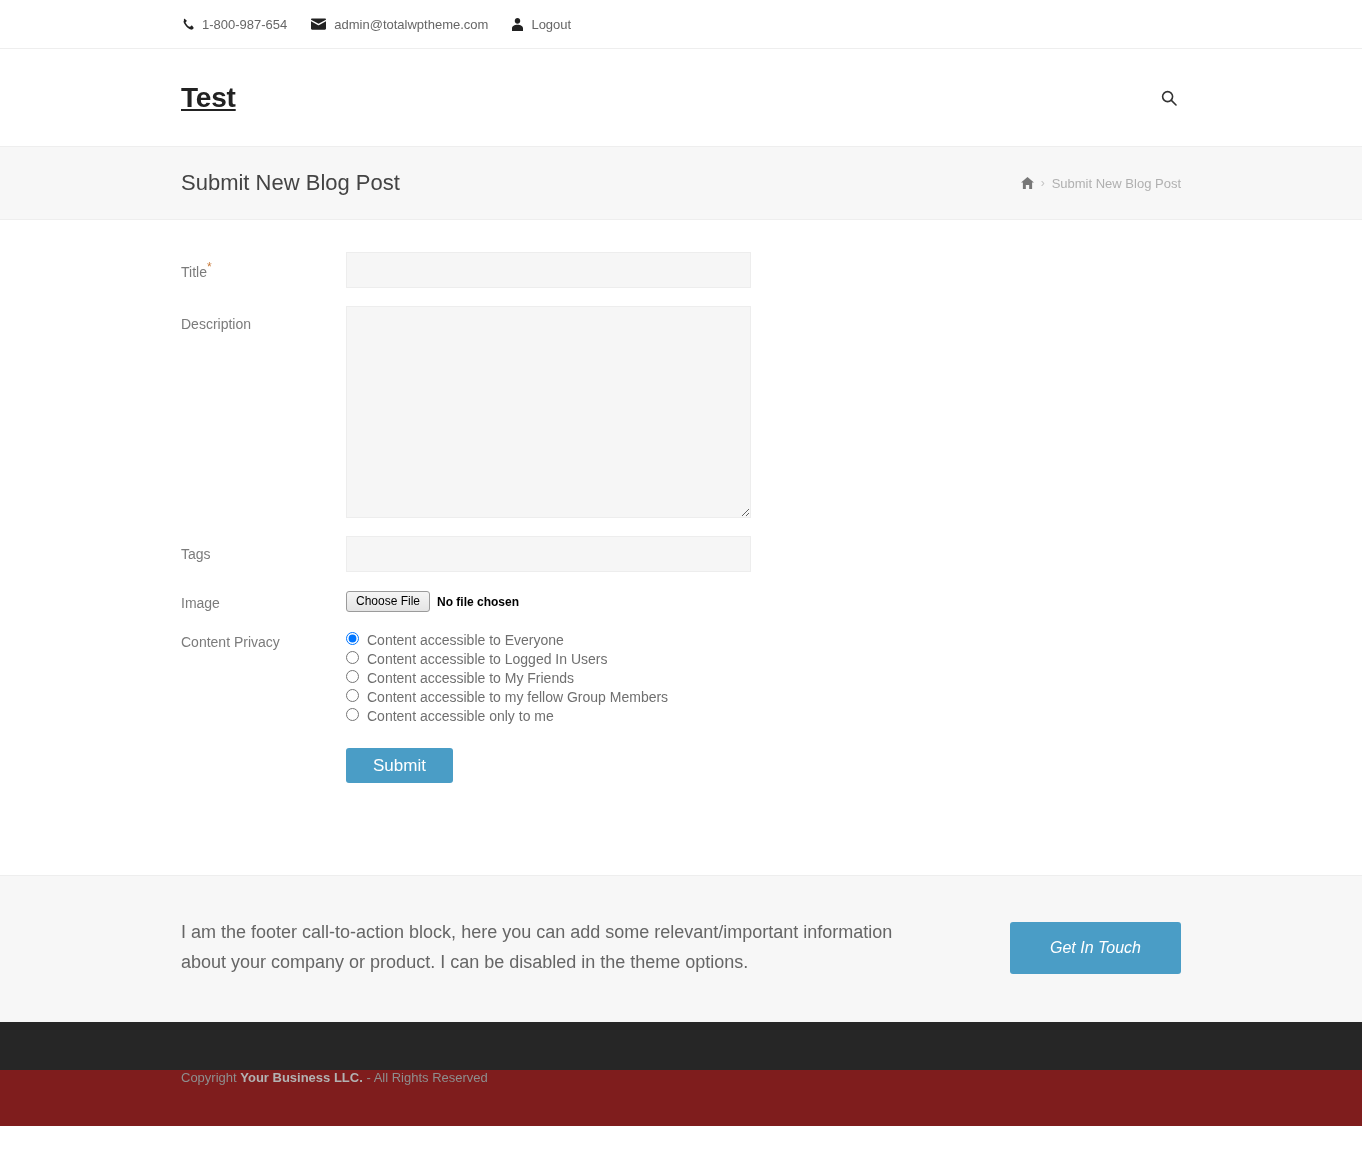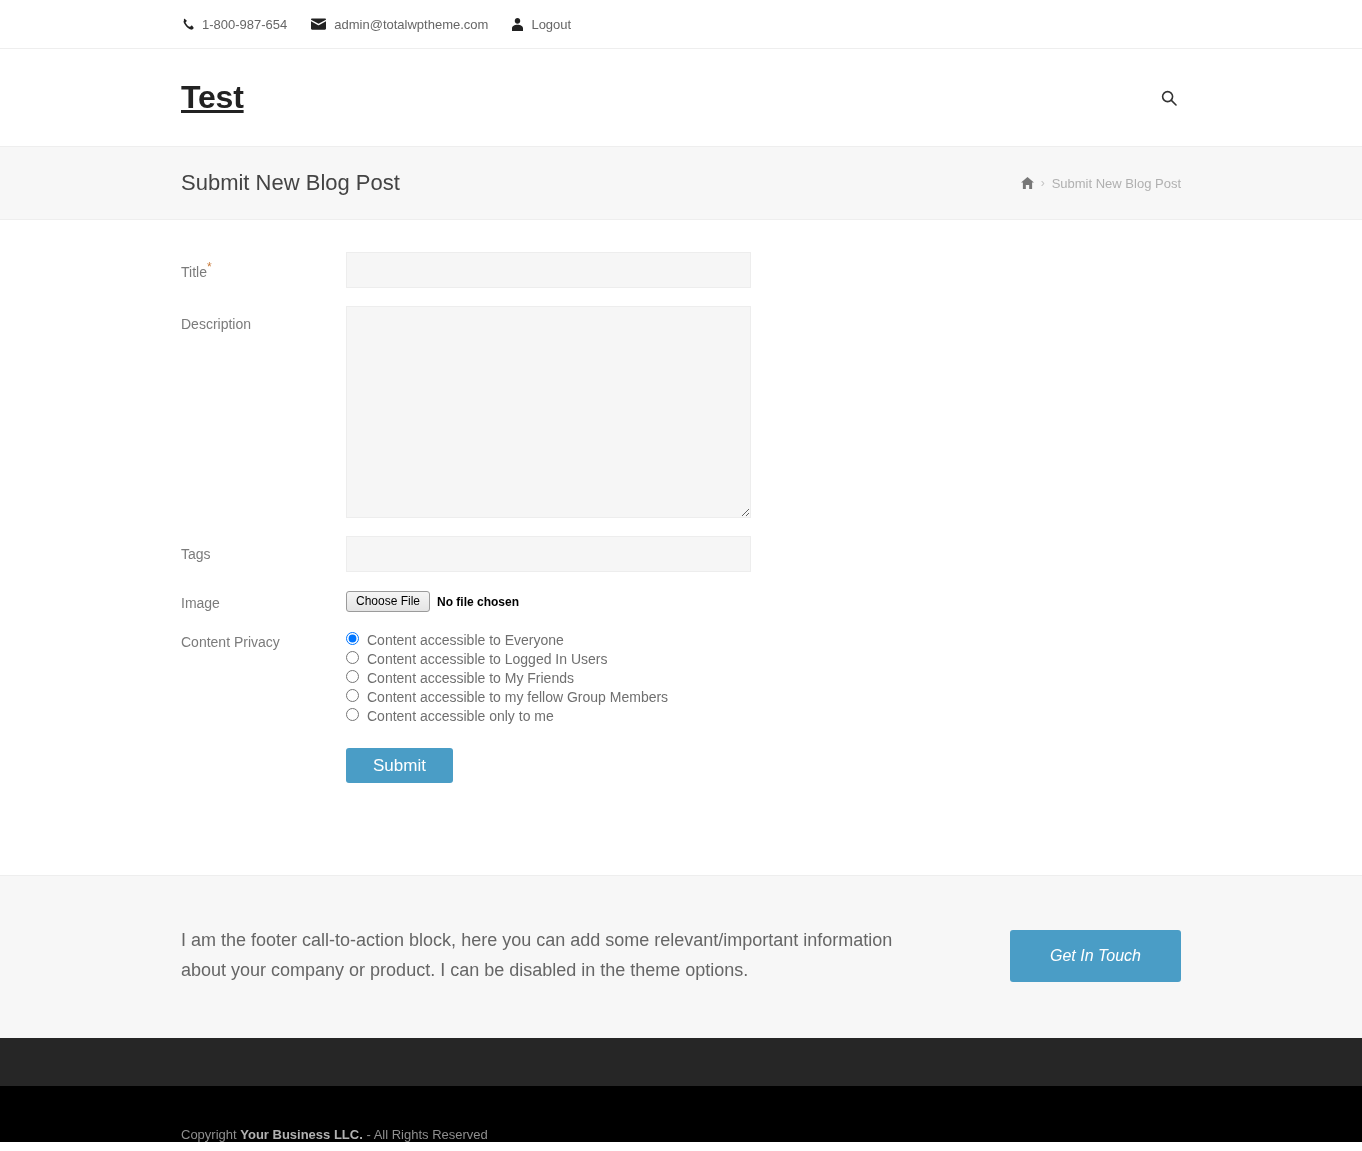--- a/index.html
+++ b/index.html
@@ -52,21 +52,21 @@
   }
   .header-inner {
     width: 1020px;
     margin: 0 auto;
     padding: 0 10px;
     display: flex;
     align-items: center;
     justify-content: space-between;
   }
   .site-title {
-    font-size: 32px;
+    font-size: 28px;
     font-weight: bold;
     color: #222222;
     letter-spacing: -0.2px;
     margin: 0;
   }
   .search-toggle {
     color: #333333;
     display: inline-flex;
     align-items: center;
     cursor: pointer;
@@ -222,21 +222,21 @@
   }
 
   
   .cta {
     background: #f7f7f7;
     border-top: 1px solid #eeeeee;
     padding: 38px 0 40px 0;
   }
   .cta-inner {
     width: 1020px;
-    margin: 12px auto;
+    margin: 4px auto;
     padding: 0 10px;
     display: flex;
     align-items: center;
     justify-content: space-between;
     gap: 40px;
   }
   .cta-text {
     font-size: 18px;
     line-height: 1.65;
     color: #666666;
@@ -258,24 +258,24 @@
     line-height: 1;
     font-style: italic;
   }
 
   
   .footer-widgets {
     background: #262626;
     height: 48px;
   }
   .footer-bottom {
-    background: #000000;
+    background: #7f1d1d;
     height: 56px;
     display: flex;
-    align-items: flex-end;
+    align-items: flex-start;
   }
   .footer-bottom-inner {
     width: 1020px;
     margin: 0 auto;
     padding: 0 10px;
   }
   .copyright {
     font-size: 13px;
     color: #8e8e8e;
   }

